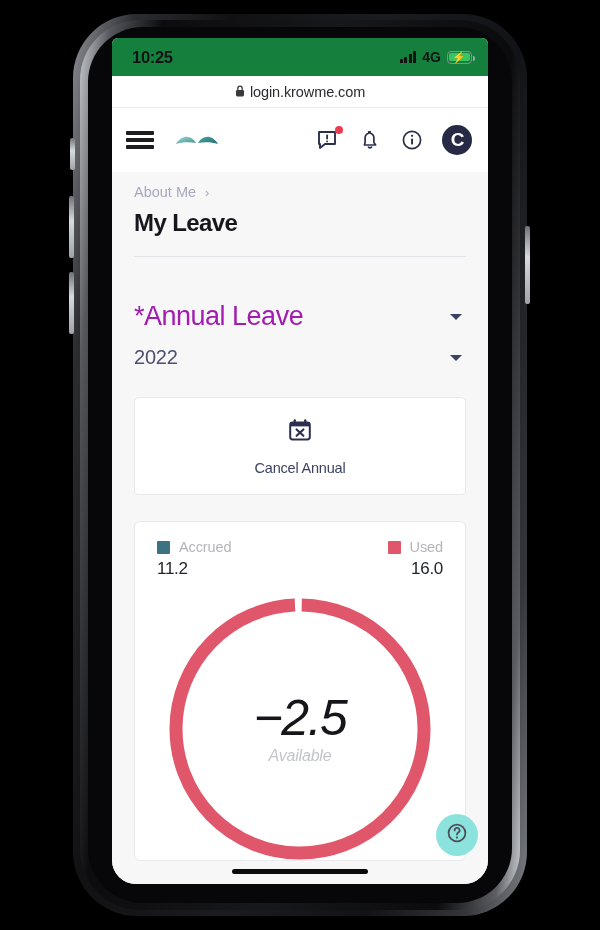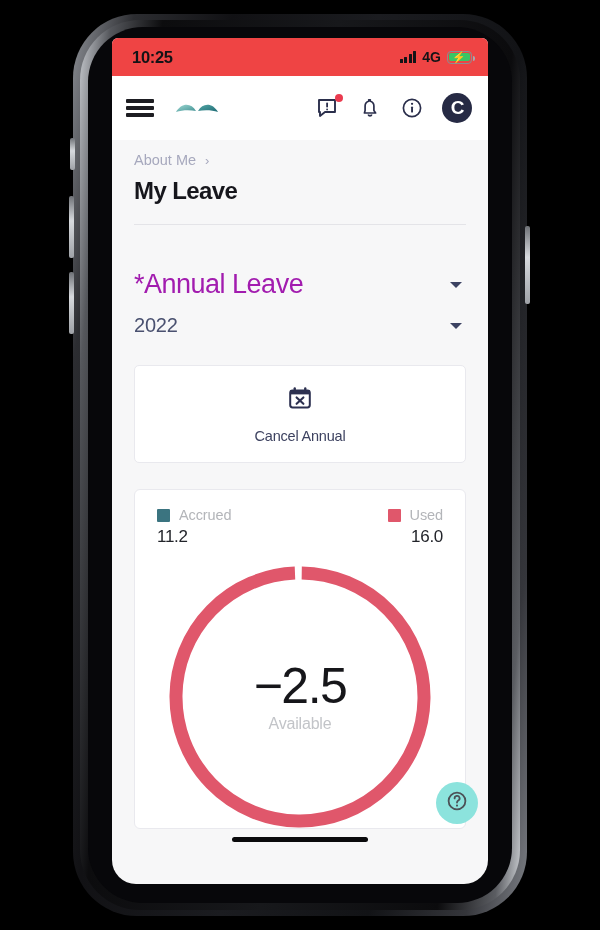--- a/index.html
+++ b/index.html
@@ -68,21 +68,21 @@
     width: 376px;
     height: 846px;
     background: #f7f7f8;
     border-radius: 6px 6px 24px 24px;
     overflow: hidden;
   }
 
   
   .statusbar {
     height: 38px;
-    background: #ef4444;
+    background: #15803d;
     display: flex;
     align-items: center;
     justify-content: space-between;
     padding: 0 16px 0 20px;
   }
   .clock {
     font-size: 16.5px;
     font-weight: bold;
     color: #131316;
     letter-spacing: -0.3px;
@@ -233,20 +233,21 @@
   .legend-item.right { align-items: flex-end; }
   .legend-top { display: flex; align-items: center; gap: 9px; justify-content: space-between; }
   .sw { width: 13px; height: 13px; border-radius: 1px; }
   .legend-name { font-size: 14.5px; color: #b3b5b9; letter-spacing: -0.1px; }
   .legend-val { font-size: 17px; color: #22242a; letter-spacing: -0.3px; }
 
   .donut-wrap {
     position: relative;
     width: 272px; height: 272px;
     margin: 14px auto 0 auto;
+    font-style: italic;
   }
   .donut-wrap svg { display: block; }
   .donut-center {
     position: absolute; left: 0; top: 0;
     width: 100%; height: 100%;
     display: flex; flex-direction: column;
     align-items: center; justify-content: center;
     gap: 4px;
   }
   .donut-value {
@@ -298,20 +299,29 @@
             <i></i>
         </div>
         <div class="nettype">4G</div>
         <div class="battery">
           <div class="lvl"></div>
           <div class="bolt">⚡</div>
         </div>
       </div>
     </div>
 
+    <div class="urlbar">
+      <span class="lock-ico">
+        <svg width="10" height="12" viewBox="0 0 10 12">
+          <rect x="1" y="5" width="8" height="6.4" rx="1.3" fill="#3a3a3e"></rect>
+          <path d="M2.8 5.2V3.4a2.2 2.2 0 0 1 4.4 0v1.8" fill="none" stroke="#3a3a3e" stroke-width="1.3"></path>
+        </svg>
+      </span>
+      <span class="url-text">login.krowme.com</span>
+    </div>
 
     <div class="appbar">
       <div class="hamburger">
         <span></span>
           <span></span>
           <span></span>
       </div>
 
       <div class="brand">
         <svg width="46" height="22" viewBox="0 0 46 22">

